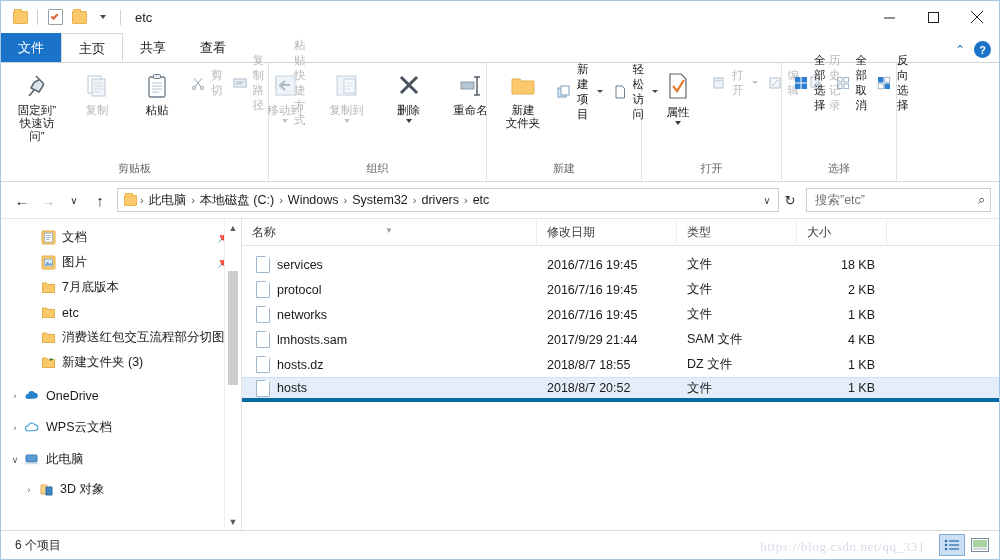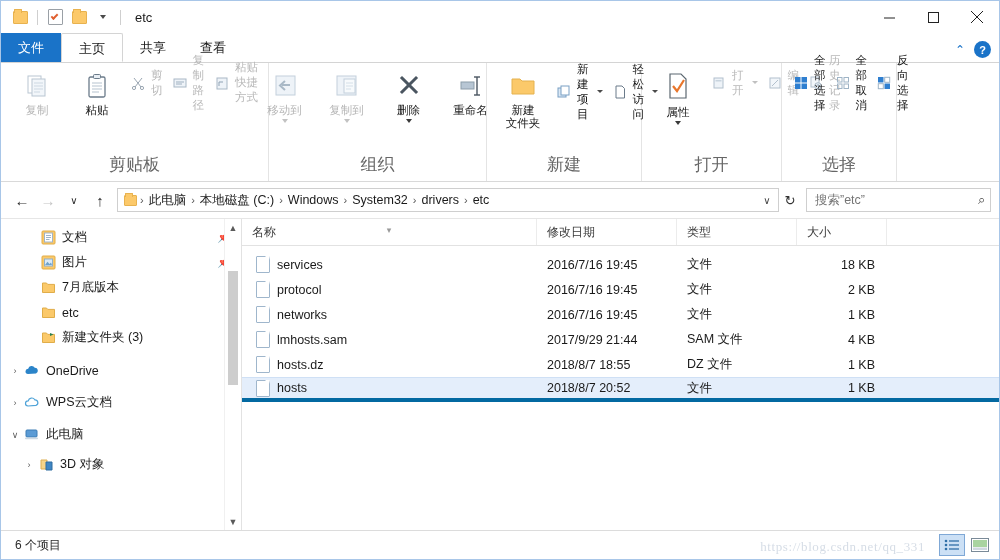--- a/index.html
+++ b/index.html
@@ -39,21 +39,21 @@
   .help-btn{width:17px;height:17px;border-radius:50%;background:#1a73c8;color:#fff;font-size:11px;
       display:flex;align-items:center;justify-content:center;font-weight:bold;}
 
   
   .ribbon{flex:0 0 auto;height:120px;background:#fff;border-top:1px solid #d4d4d4;border-bottom:1px solid #d9d9d9;
           display:flex;position:relative;box-sizing:border-box;}
   .rgroup{display:flex;flex-direction:column;justify-content:space-between;border-right:1px solid #e4e4e4;
           box-sizing:border-box;padding-top:4px;}
   .rgroup:last-child{border-right:none;}
   .rgroup-body{display:flex;align-items:flex-start;padding:2px 6px 0 6px;flex:1;}
-  .rgroup-name{text-align:center;font-size:17px;color:#666;padding-bottom:5px;}
+  .rgroup-name{text-align:center;font-size:11px;color:#666;padding-bottom:5px;}
   .bigbtn{width:auto;min-width:48px;padding:2px 6px;display:flex;flex-direction:column;align-items:center;
           text-align:center;font-size:11.5px;color:#1a1a1a;line-height:13px;}
   .bigbtn .lbl{margin-top:3px;}
   .bigbtn.dim{color:#b6b6b6;}
   .smallcol{display:flex;flex-direction:row;justify-content:center;padding-top:3px;gap:3px;}
   .smallbtn{display:flex;align-items:center;gap:5px;font-size:11.5px;color:#1a1a1a;height:21px;padding:0 3px;}
   .smallbtn.dim{color:#b8b8b8;}
   .sicon{width:16px;height:16px;display:flex;align-items:center;justify-content:center;flex:0 0 16px;}
   .micro-caret{width:0;height:0;border-left:3px solid transparent;border-right:3px solid transparent;
       border-top:3.5px solid #4a4a4a;margin-left:3px;}
@@ -176,20 +176,30 @@
     <div class="tab-right">
       <div class="chev-up">⌃</div>
       <div class="help-btn">?</div>
     </div>
   </div>
 
   <div class="ribbon">
 
     <div class="rgroup" style="width:268px;">
       <div class="rgroup-body">
+        <div class="bigbtn" style="width:68px;">
+          <svg width="30" height="30" viewBox="0 0 30 30">
+              <g stroke="#5b6770" fill="none" stroke-width="1.6">
+            <path d="M14 5 L21 12 M17.5 8.5 L12 11.5 L9 17 L17 21 L21 15 L21.5 12" fill="#dde6ee"></path>
+            <line x1="12.5" y1="18.5" x2="7" y2="25"></line>
+              </g>
+            </svg>
+          <div class="lbl">固定到”</div>
+          <div>快速访问”</div>
+        </div>
         <div class="bigbtn dim" style="width:48px;">
           <svg width="30" height="30" viewBox="0 0 30 30">
             <rect x="6" y="5" width="13" height="17" fill="#fff" stroke="#b9c6d2"></rect>
             <rect x="10" y="8" width="13" height="17" fill="#f2f6fa" stroke="#b9c6d2"></rect>
             <g stroke="#cdd8e2">
                 <line x1="12" y1="12" x2="21" y2="12"></line>
                 <line x1="12" y1="15" x2="21" y2="15"></line>
                 <line x1="12" y1="18" x2="21" y2="18"></line>
                 <line x1="12" y1="21" x2="18" y2="21"></line>
               </g>
@@ -504,20 +514,29 @@
         <div class="nav-item" style="padding-left:22px;">
           <span class="exp"></span>
           <span class="nav-ico">
             <svg width="15" height="15" viewBox="0 0 15 15">
                 <path d="M1.5 3 h4 l1.2 1.4 h6.8 v8.1 h-12 z" fill="#fbc96a" stroke="#e0ad49"></path>
               </svg>
           </span>
           <span class="nav-lbl">etc</span>
         </div>
 
+        <div class="nav-item" style="padding-left:22px;">
+          <span class="exp"></span>
+          <span class="nav-ico">
+            <svg width="15" height="15" viewBox="0 0 15 15">
+                <path d="M1.5 3 h4 l1.2 1.4 h6.8 v8.1 h-12 z" fill="#fbc96a" stroke="#e0ad49"></path>
+              </svg>
+          </span>
+          <span class="nav-lbl">消费送红包交互流程部分切图</span>
+        </div>
 
         <div class="nav-item" style="padding-left:22px;">
           <span class="exp"></span>
           <span class="nav-ico">
             <svg width="15" height="15" viewBox="0 0 15 15">
                 <path d="M1.5 3 h4 l1.2 1.4 h6.8 v8.1 h-12 z" fill="#fbc96a" stroke="#e0ad49"></path>
                 <path d="M9 3 l3.5 1.5 l-3.5 1.5 z" fill="#2a7f4f"></path>
               </svg>
           </span>
           <span class="nav-lbl">新建文件夹 (3)</span>

